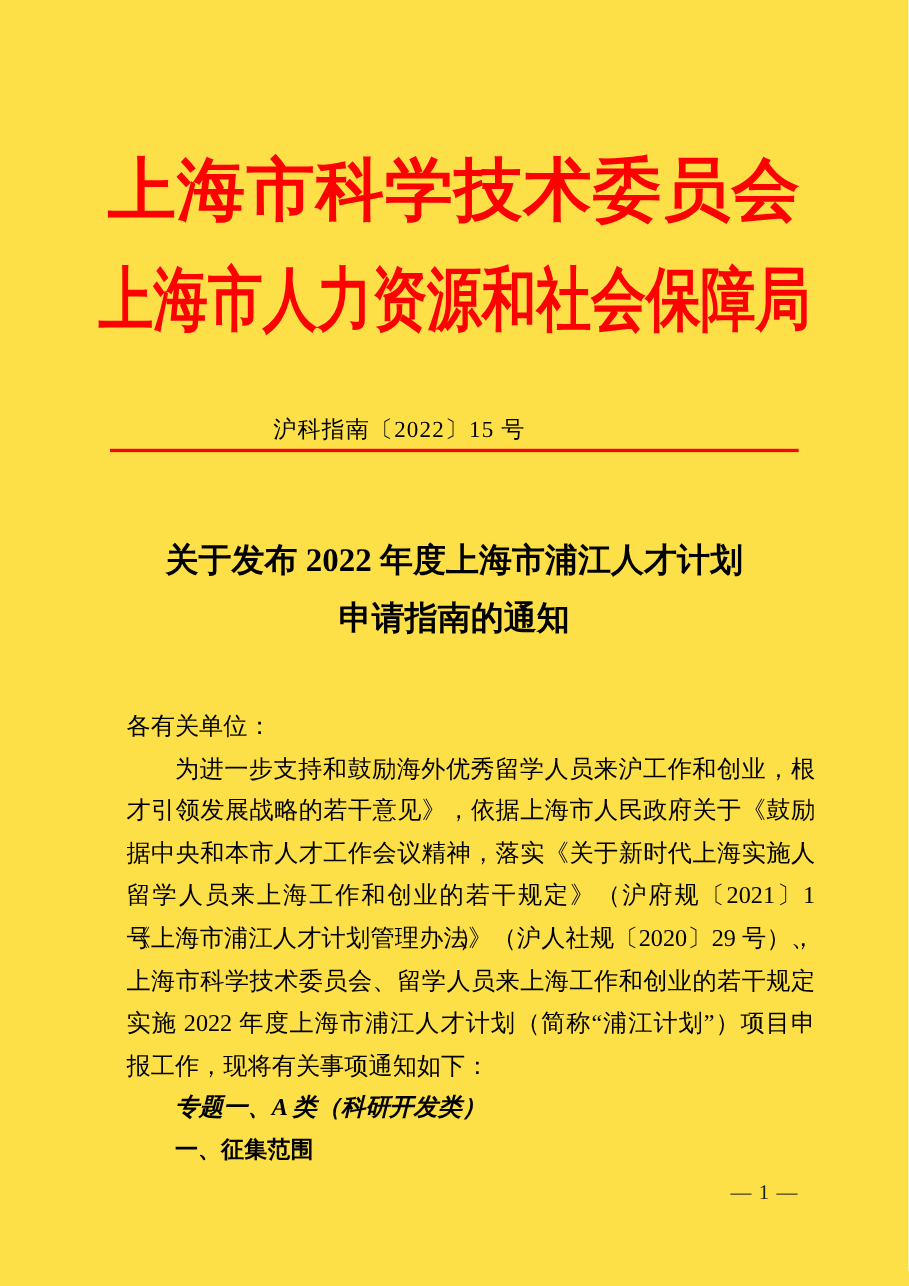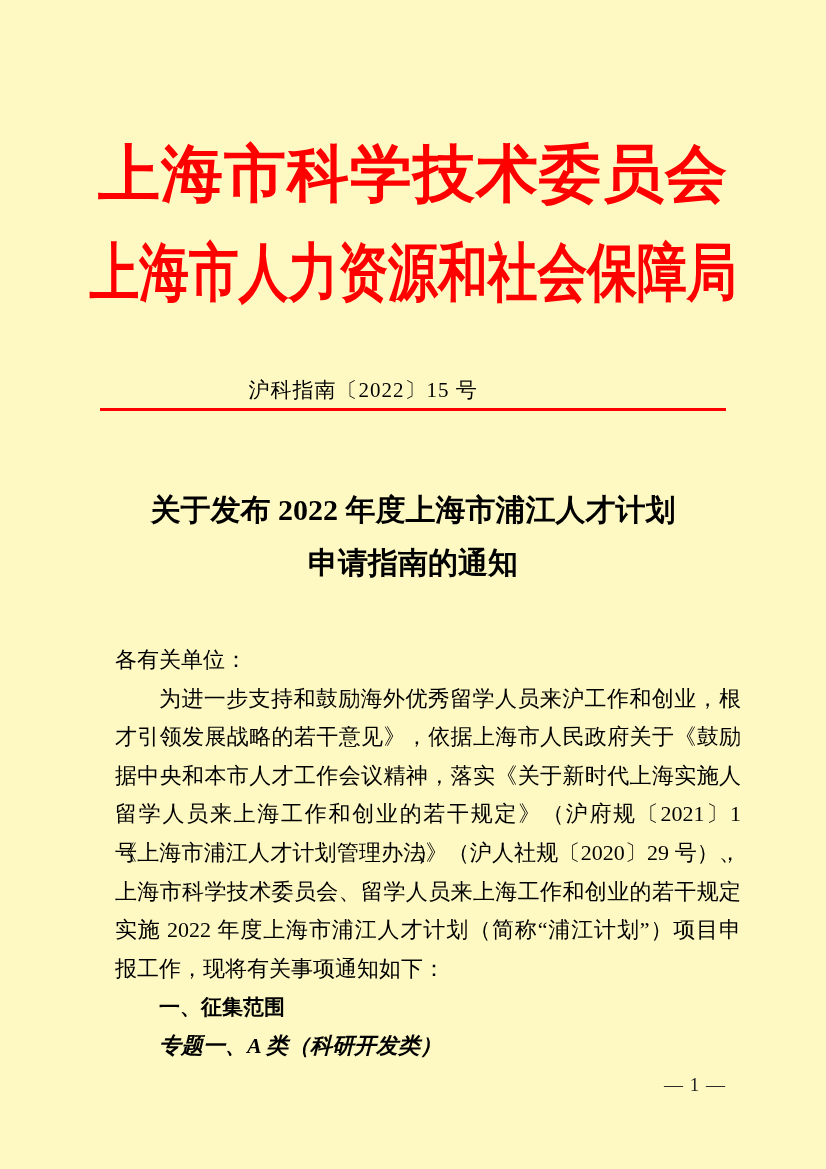--- a/index.html
+++ b/index.html
@@ -1,19 +1,19 @@
 <!DOCTYPE html>
 <html style="--header-red: #fe0000; --divider-red: #fe0000; --text-black: #000000;"><head>
 <meta charset="utf-8">
 <style>
   html,body{margin:0;padding:0;background:#ffffff;}
   .page{
     position:relative;
     width:826px;height:1169px;
-    background:#fef9c3;
+    background:#fde047;
     color:#000;
     font-family:"Liberation Serif","DejaVu Serif",serif;
     overflow:hidden;
   }
   
   .org-line1{
     position:absolute;top:134px;left:0;width:826px;
     text-align:center;
     color:var(--header-red,#fe0000);
     font-weight:bold;
@@ -106,19 +106,19 @@
   <div class="body-text">
     <div class="bline">各有关单位：</div>
     <div class="bline j indent">为进一步支持和鼓励海外优秀留学人员来沪工作和创业，根</div>
     <div class="bline j">才引领发展战略的若干意见》，依据上海市人民政府关于《鼓励</div>
     <div class="bline j">据中央和本市人才工作会议精神，落实《关于新时代上海实施人</div>
     <div class="bline j">留学人员来上海工作和创业的若干规定》（沪府规〔2021〕1 号）、</div>
     <div class="bline j">《上海市浦江人才计划管理办法》（沪人社规〔2020〕29 号），</div>
     <div class="bline j">上海市科学技术委员会、留学人员来上海工作和创业的若干规定</div>
     <div class="bline j">实施 2022 年度上海市浦江人才计划（简称“浦江计划”）项目申</div>
     <div class="bline">报工作，现将有关事项通知如下：</div>
+    <div class="bline topic-heading">专题一、A 类（科研开发类）</div>
     <div class="bline sec-heading">一、征集范围</div>
-    <div class="bline topic-heading">专题一、A 类（科研开发类）</div>
   </div>
 
   <div class="page-number">— 1 —</div>
 
 </div>
 
 </body></html>

